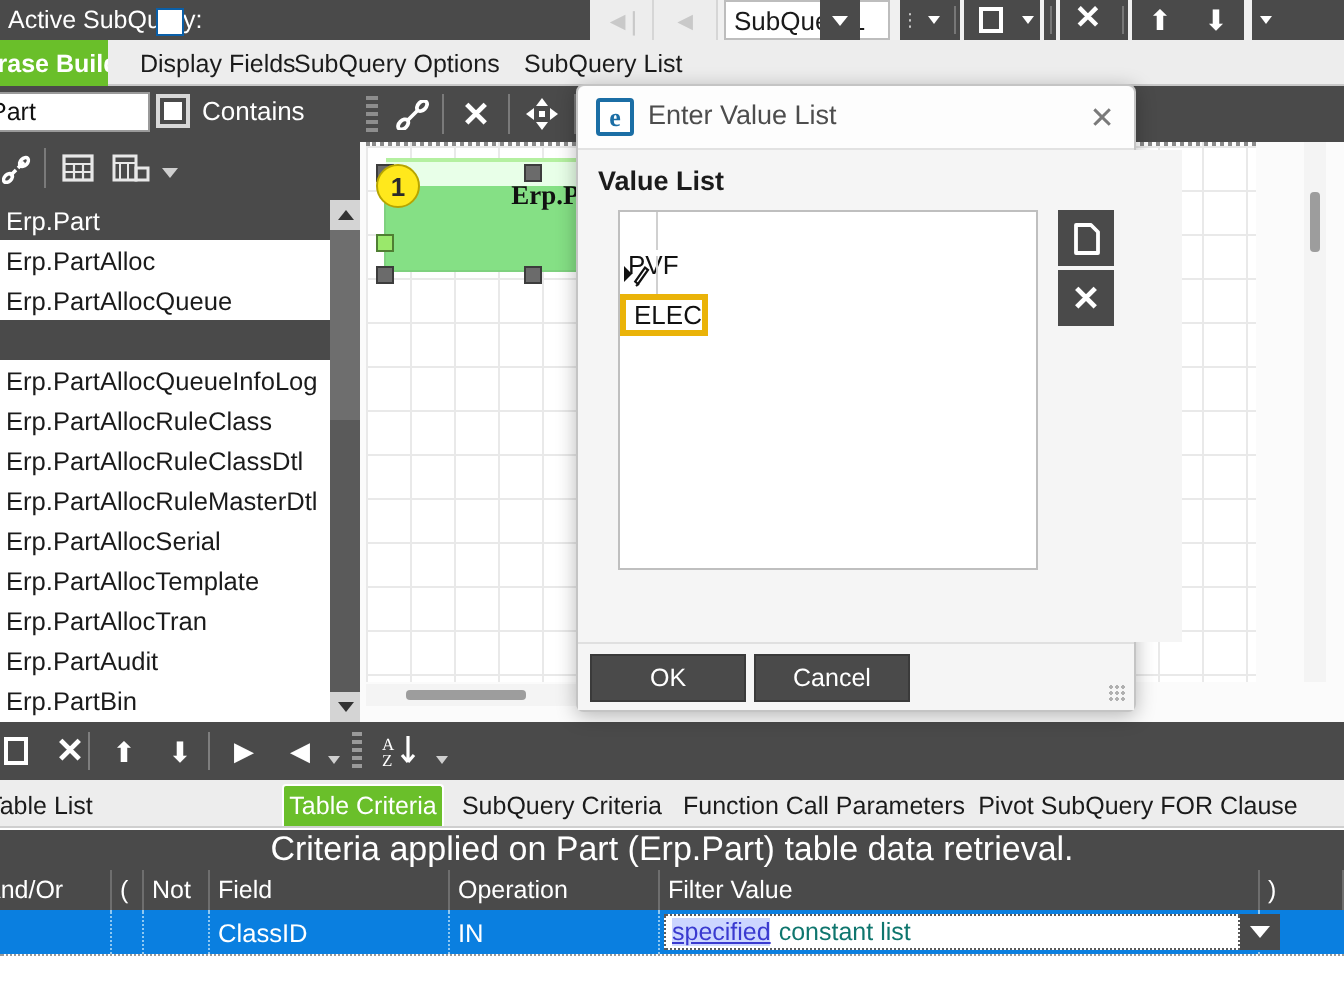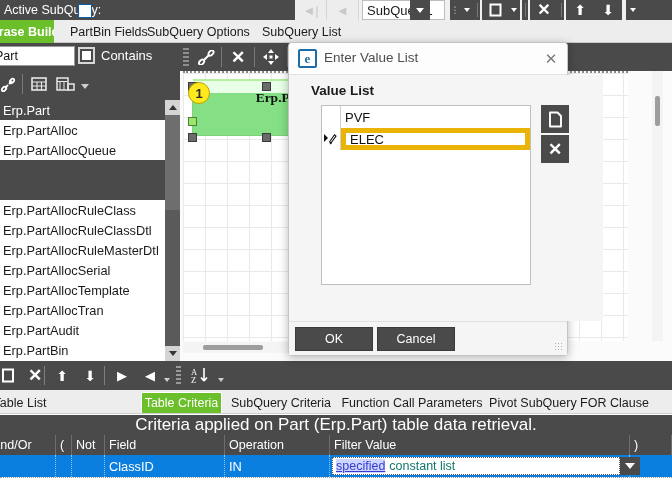--- a/index.html
+++ b/index.html
@@ -176,30 +176,30 @@
   }
   .dlg-title { position:absolute; left:0; top:0; width:278px; height:32px;
                background:#fdfdfd; border-bottom:1px solid #e2e2e2; border-radius:4px 4px 0 0; }
   .dlg-icon { position:absolute; left:9px; top:6px; width:19px; height:19px;
               background:#ffffff; border:2px solid #1b6ea5; border-radius:2px;
               display:flex; align-items:center; justify-content:center;
               font-family:"Liberation Serif", serif; font-weight:bold; font-size:13px; color:#1b6ea5; }
   .dlg-ttl-text { position:absolute; left:35px; top:7px; font-size:13.5px; color:#4d4d4d; }
   .dlg-close { position:absolute; right:6px; top:6px; width:20px; height:20px;
                display:flex; align-items:center; justify-content:center; color:#7a7a7a; font-size:15px; }
-  .dlg-body { position:absolute; left:0; top:32px; width:302px; height:246px; background:#f5f5f5;margin-left:12px; }
+  .dlg-body { position:absolute; left:0; top:32px; width:302px; height:246px; background:#f5f5f5; }
   .dlg-section { position:absolute; left:10px; top:8px; font-size:13.5px; font-weight:bold; color:#1b1b1b; }
   .dlg-list { position:absolute; left:20px; top:30px; width:210px; height:180px;
               background:#ffffff; border:1px solid #bfbfbf; }
-  .vrow { position:absolute; left:0; width:208px; height:22px; display:flex; align-items:flex-start; }
+  .vrow { position:absolute; left:0; width:208px; height:22px; display:flex; align-items:flex-start;flex-direction:column; }
   .vrow .marker { width:19px; height:22px; flex:0 0 19px; border-right:1px solid #d0d0d0;
                   display:flex; align-items:center; justify-content:center; font-size:10px; color:#1b1b1b; }
   .vrow .val { flex:1; height:22px; display:flex; align-items:center; padding-left:4px;
                font-size:13px; color:#111; }
-  .vrow.editing .val { border:5px solid #eab308; background:#ffffff; }
+  .vrow.editing .val { border:3px solid #eab308; background:#ffffff; }
   .dlg-sidebtn { position:absolute; left:240px; width:28px; height:28px; background:#4a4a4a;
                  display:flex; align-items:center; justify-content:center; color:#ffffff; }
   .dlg-foot { position:absolute; left:0; top:278px; width:278px; height:34px; background:#f5f5f5;
               border-top:1px solid #e0e0e0; }
   .dlg-btn { position:absolute; top:5px; height:24px; width:78px; background:#4a4a4a;
              color:#ffffff; font-size:12.5px; display:flex; align-items:center; justify-content:center;
              border:1px solid #3a3a3a; }
   .resizegrip { position:absolute; right:4px; bottom:4px; width:9px; height:9px;
      background-image: radial-gradient(#b0b0b0 1px, transparent 1px);
      background-size:3px 3px; }
@@ -257,21 +257,21 @@
       <span style="font-size:14px;line-height:1;">⬇</span>
     </div>
     <div class="toptool" style="left:626px;width:14px;">
       <span style="border-left:3px solid transparent;border-right:3px solid transparent;border-top:4px solid #fff;"></span>
     </div>
     <div class="toptool" style="left:640px;width:32px;background:#4a4a4a;"></div>
   </div>
 
   <div class="menubar">
     <div class="menu-active" style="margin-left:-12px;">Phrase Build</div>
-    <div class="menu-item" style="left:70px;">PartBin Fields</div>
+    <div class="menu-item" style="left:70px;">Display Fields</div>
     <div class="menu-item" style="left:147px;">SubQuery Options</div>
     <div class="menu-item" style="left:262px;">SubQuery List</div>
   </div>
 
   <div class="leftpanel"></div>
 
   <div class="srchrow"></div>
   <div class="srchbox">Part</div>
   <div class="chkbox">
       <i></i>
@@ -305,20 +305,21 @@
     </div>
     <div style="position:absolute;left:79px;top:13px;width:12px;height:10px;display:flex;align-items:center;justify-content:center;">
       <span style="border-left:4px solid transparent;border-right:4px solid transparent;border-top:5px solid #cfcfcf;"></span>
     </div>
   </div>
 
   <div class="listwrap">
     <div class="listitem sel" style="top:0px;">Erp.Part</div>
     <div class="listitem" style="top:20px;">Erp.PartAlloc</div>
     <div class="listitem" style="top:40px;">Erp.PartAllocQueue</div>
+    <div class="listitem" style="top:80px;">Erp.PartAllocQueueInfoLog</div>
     <div class="listitem" style="top:100px;">Erp.PartAllocRuleClass</div>
     <div class="listitem" style="top:120px;">Erp.PartAllocRuleClassDtl</div>
     <div class="listitem" style="top:140px;">Erp.PartAllocRuleMasterDtl</div>
     <div class="listitem" style="top:160px;">Erp.PartAllocSerial</div>
     <div class="listitem" style="top:180px;">Erp.PartAllocTemplate</div>
     <div class="listitem" style="top:200px;">Erp.PartAllocTran</div>
     <div class="listitem" style="top:240px;">Erp.PartBin</div>
     <div class="listitem" style="top:220px;">Erp.PartAudit</div>
     <div class="listitem" style="top:260px;height:12px;">Erp.PartBinInfo</div>
 

